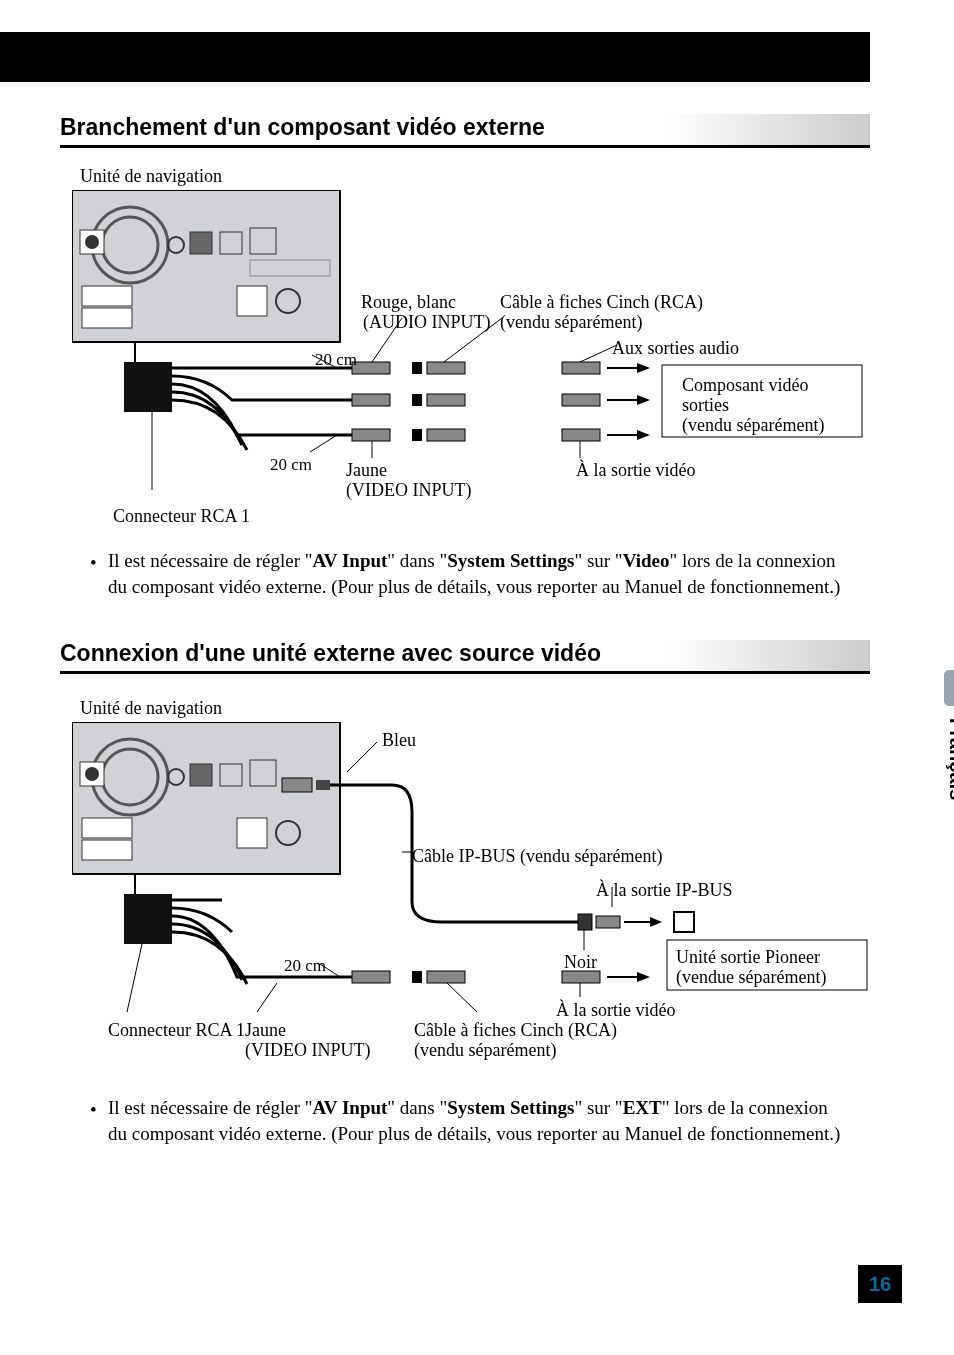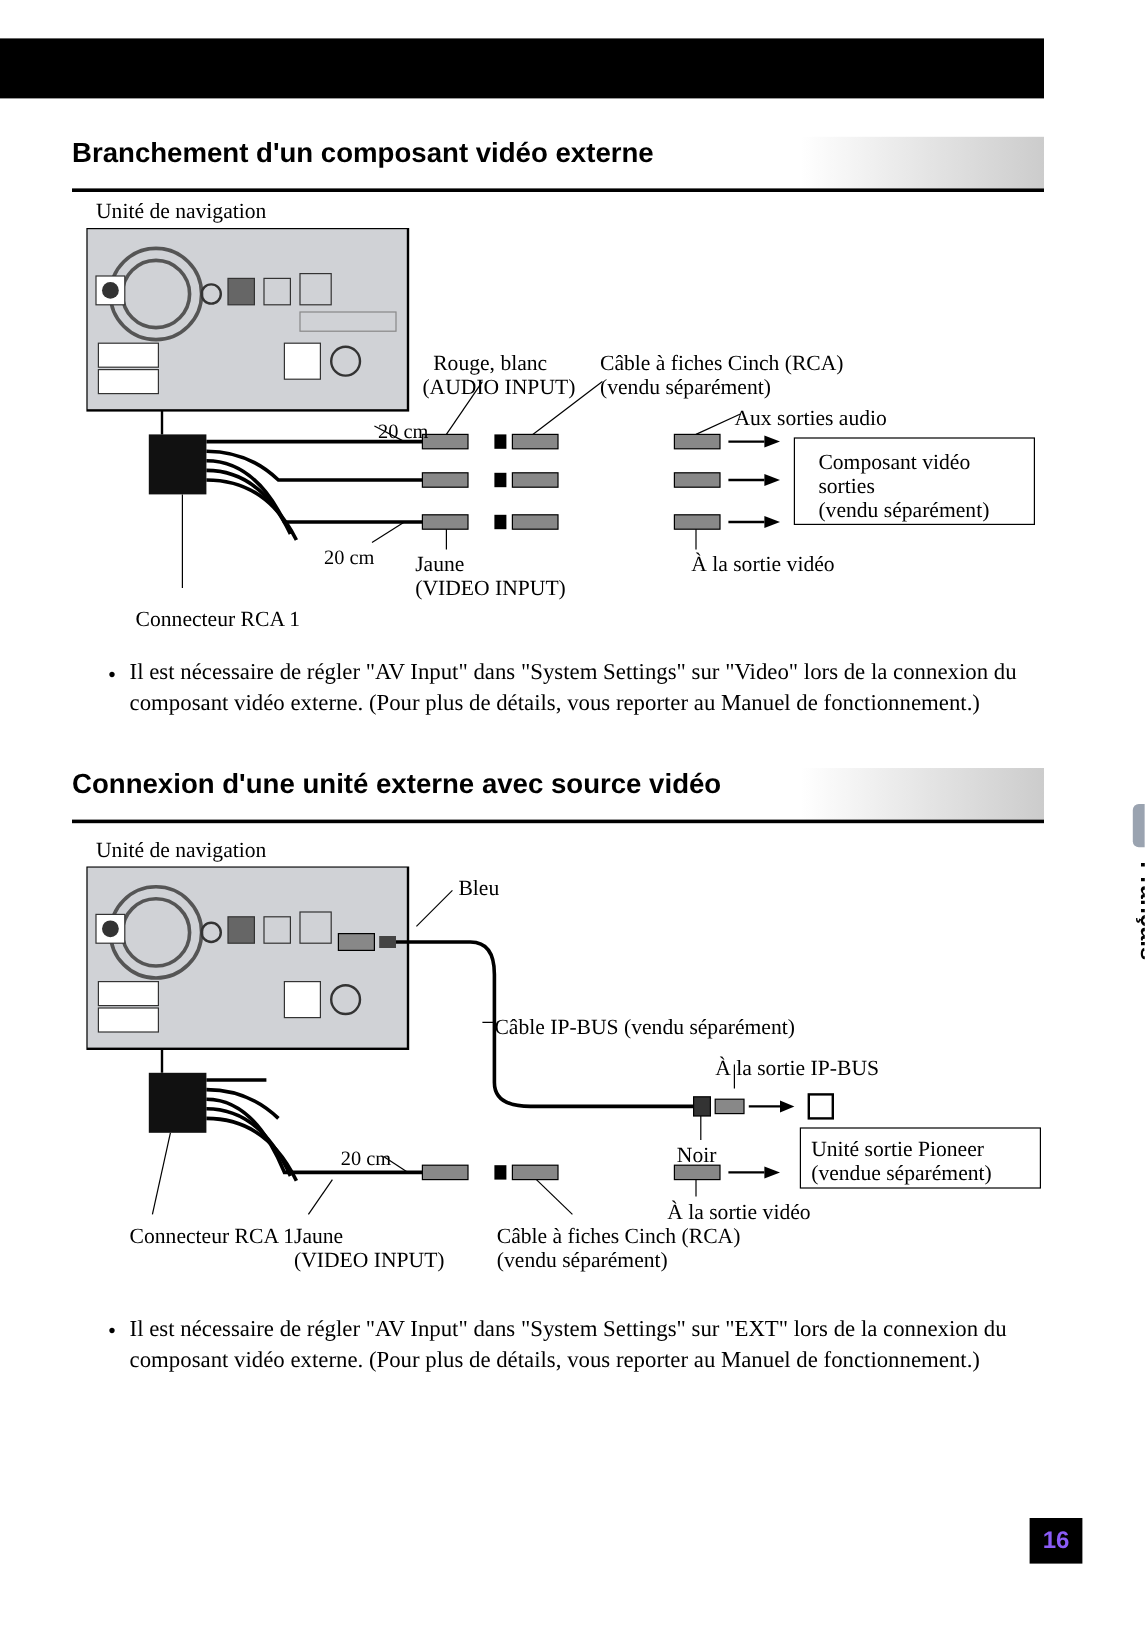--- a/index.html
+++ b/index.html
@@ -17,40 +17,40 @@
     background: #000;
   }
   .section-heading {
     position: absolute;
     left: 60px;
     width: 810px;
     font-family: Arial, Helvetica, sans-serif;
     font-weight: bold;
     font-size: 23px;
     border-bottom: 3px solid #000;
-    padding-bottom: 16px;
+    padding-bottom: 4px;
     background: linear-gradient(to right, #fff 0%, #fff 75%, #ccc 100%);
   }
   .heading1 { top: 114px; }
   .heading2 { top: 640px; }
 
   .label { position: absolute; font-size: 18px; font-family: Liberation Serif, serif; }
   .small { font-size: 17px; text-align: right; }
 
   .diagram-svg { position: absolute; }
 
   .bullet-block {
     position: absolute;
     left: 108px;
     width: 740px;
     font-size: 19px;
     line-height: 1.35;
   }
   .bullet-block .bullet { position: absolute; left: -18px; top: 2px; }
-  .bold { font-weight: normal; }
+  .bold { font-weight: bold; }
 
   .side-tab {
     position: absolute;
     right: 0; top: 670px;
     width: 20px; height: 160px;
   }
   .side-tab-round {
     width: 10px; height: 36px;
     background: #9aa3b0;
     border-radius: 5px 0 0 5px;
@@ -63,21 +63,21 @@
     font-family: Arial, sans-serif;
     font-weight: bold;
     font-size: 20px;
   }
 
   .page-num-box {
     position: absolute;
     right: 52px; bottom: 52px;
     width: 44px; height: 38px;
     background: #000;
-    color: #8b5cf6;
+    color: #0369a1;
     font-family: Arial, sans-serif;
     font-weight: bold;
     font-size: 20px;
     display: flex; align-items: center; justify-content: center;
   }
 </style>
 </head>
 <body>
 
 <div class="top-black-bar"></div>
@@ -157,21 +157,21 @@
   <line x1="508" y1="251" x2="508" y2="268" stroke="#000"></line>
   <line x1="508" y1="172" x2="545" y2="155" stroke="#000"></line>
 
   <rect x="590" y="175" width="200" height="72" fill="#fff" stroke="#000"></rect>
 </svg>
 
 <div class="label small" style="top:350px; left:315px">20 cm</div>
 <div class="label small" style="top:455px; left:270px">20 cm</div>
 
 <div class="label" style="top:292px; left:361px">Rouge, blanc</div>
-<div class="label" style="top:312px; left:352px">(AUDIO INPUT)</div>
+<div class="label" style="top:312px; left:363px">(AUDIO INPUT)</div>
 
 <div class="label" style="top:292px; left:500px">Câble à fiches Cinch (RCA)</div>
 <div class="label" style="top:312px; left:500px">(vendu séparément)</div>
 
 <div class="label" style="top:338px; left:612px">Aux sorties audio</div>
 
 <div class="label" style="top:375px; left:682px">Composant vidéo</div>
 <div class="label" style="top:395px; left:682px">sorties</div>
 <div class="label" style="top:415px; left:682px">(vendu séparément)</div>
 

